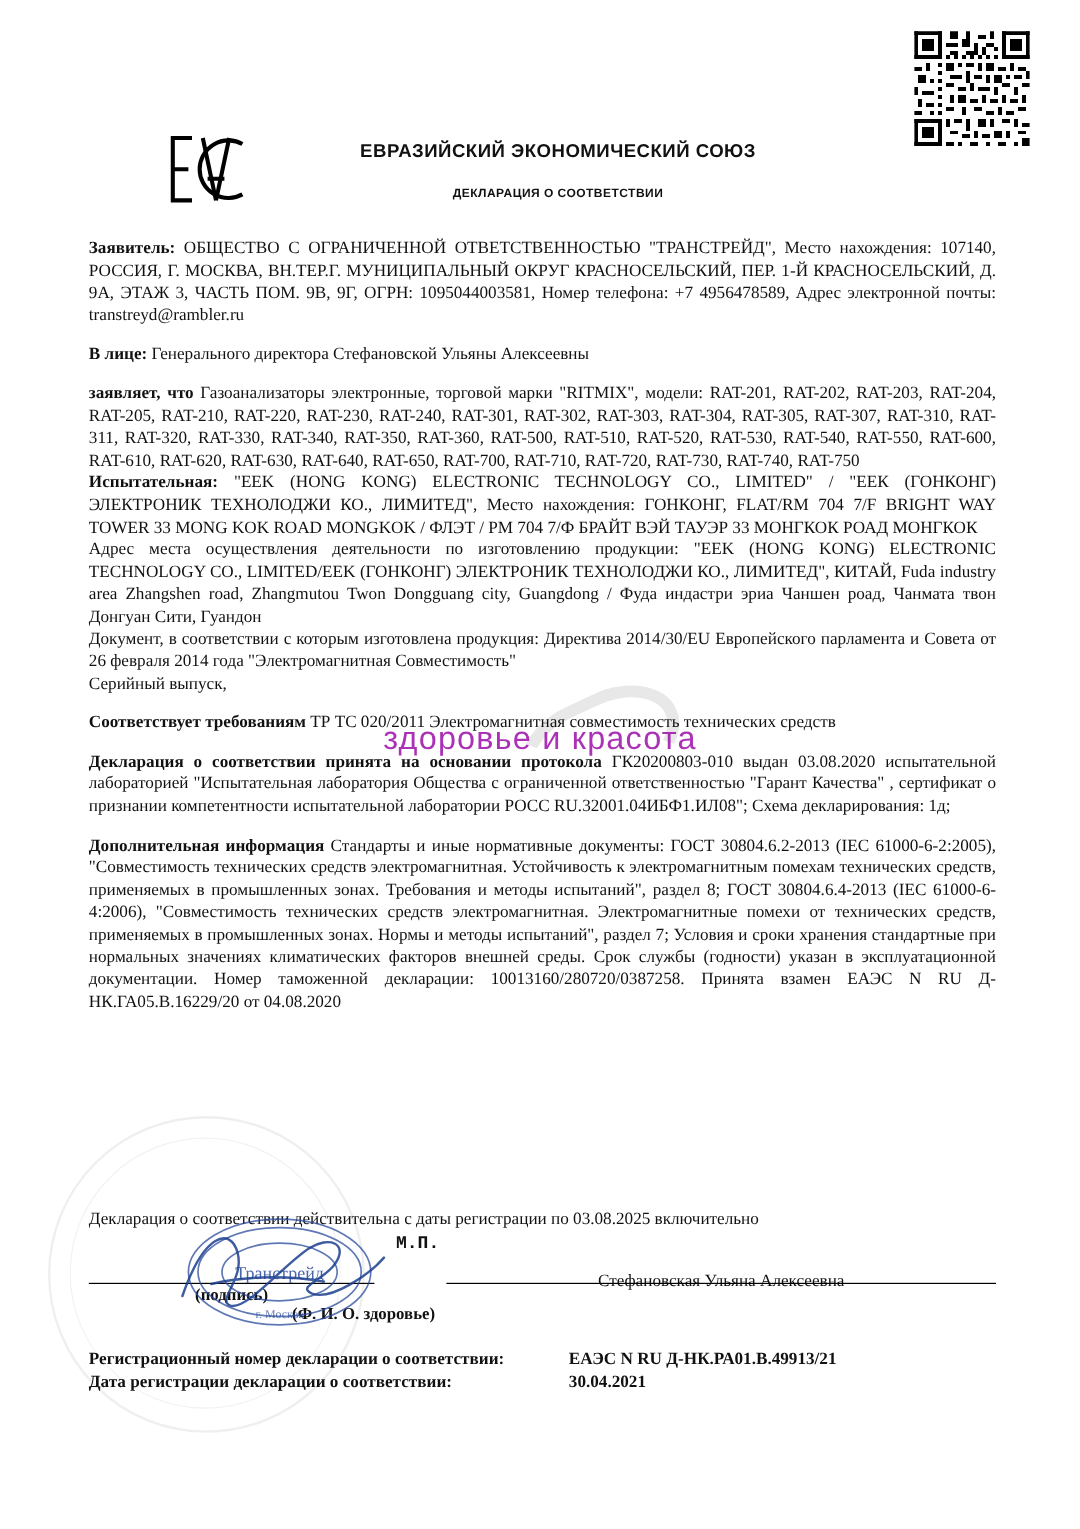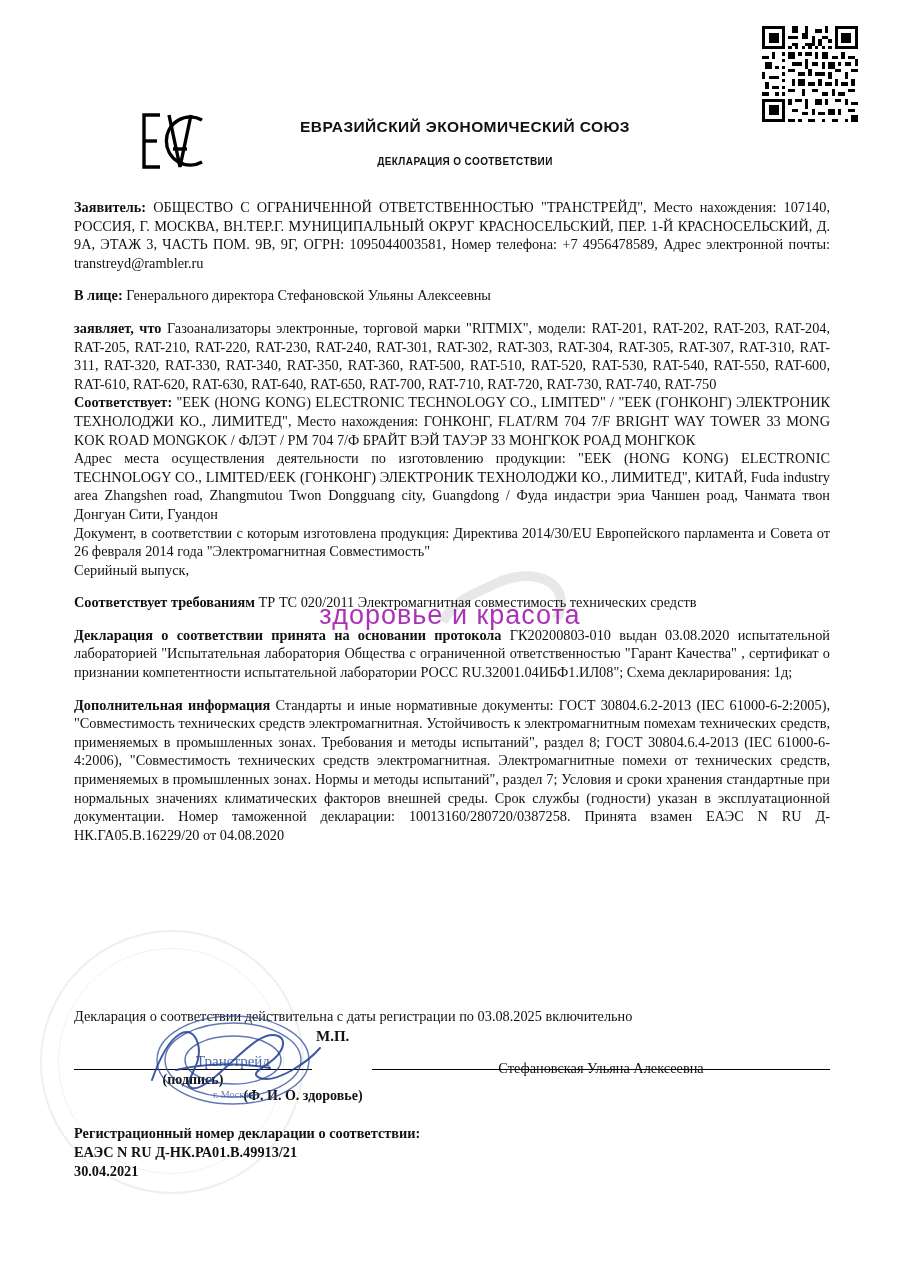--- a/index.html
+++ b/index.html
@@ -135,24 +135,25 @@
   .sig-area {
     position: absolute;
     left: 74px;
     top: 1036px;
     width: 756px;
     z-index: 3;
     font-size: 14.3px;
   }
   .mp {
     position: absolute;
-    left: 242px;
+    left: 256px;
     top: -8px;
     font-weight: bold;
     font-size: 15px;
+    font-family: Liberation Mono, monospace;
   }
   .sig-rules {
     position: absolute;
     top: 32px;
     left: 0;
     width: 756px;
     display: flex;
     justify-content: space-between;
   }
   .rule { border-bottom: 1.4px solid #000; height: 1px; }
@@ -202,21 +203,21 @@
   .reg-block {
     position: absolute;
     left: 74px;
     top: 1124px;
     width: 756px;
     z-index: 3;
     font-size: 14.3px;
     font-weight: bold;
     line-height: 19px;
   }
-  .reg-row { display: flex; flex-direction: column; }
+  .reg-row { display: flex; }
   .reg-row .k { width: 400px; }
   .reg-row .v { }
 
   .valid-line {
     position: absolute;
     left: 74px;
     top: 1008px;
     width: 756px;
     font-weight: normal;
     font-size: 14.3px;
@@ -385,21 +386,21 @@
       <span class="b">В лице:</span><span> Генерального директора Стефановской Ульяны Алексеевны</span>
     </div>
 
     <div class="gap"></div>
 
     <div class="blk">
       <span class="b">заявляет, что</span><span>   Газоанализаторы электронные, торговой марки "RITMIX", модели: RAT-201, RAT-202, RAT-203, RAT-204, RAT-205, RAT-210, RAT-220, RAT-230, RAT-240, RAT-301, RAT-302, RAT-303, RAT-304, RAT-305, RAT-307, RAT-310, RAT-311, RAT-320, RAT-330, RAT-340, RAT-350, RAT-360, RAT-500, RAT-510, RAT-520, RAT-530, RAT-540, RAT-550, RAT-600, RAT-610, RAT-620, RAT-630, RAT-640, RAT-650, RAT-700, RAT-710, RAT-720, RAT-730, RAT-740, RAT-750</span>
     </div>
 
     <div class="blk">
-      <span class="b">Соответствует:</span><span> "EEK (HONG KONG) ELECTRONIC TECHNOLOGY CO., LIMITED" / "ЕЕК (ГОНКОНГ) ЭЛЕКТРОНИК ТЕХНОЛОДЖИ КО., ЛИМИТЕД", Место нахождения: ГОНКОНГ, FLAT/RM 704 7/F BRIGHT WAY TOWER 33 MONG KOK ROAD MONGKOK / ФЛЭТ / РМ 704 7/Ф БРАЙТ ВЭЙ ТАУЭР 33 МОНГКОК РОАД МОНГКОК</span>
+      <span class="b">Испытательная:</span><span> "EEK (HONG KONG) ELECTRONIC TECHNOLOGY CO., LIMITED" / "ЕЕК (ГОНКОНГ) ЭЛЕКТРОНИК ТЕХНОЛОДЖИ КО., ЛИМИТЕД", Место нахождения: ГОНКОНГ, FLAT/RM 704 7/F BRIGHT WAY TOWER 33 MONG KOK ROAD MONGKOK / ФЛЭТ / РМ 704 7/Ф БРАЙТ ВЭЙ ТАУЭР 33 МОНГКОК РОАД МОНГКОК</span>
     </div>
 
     <div class="blk">Адрес места осуществления деятельности по изготовлению продукции: "EEK (HONG KONG) ELECTRONIC TECHNOLOGY CO., LIMITED/EEK (ГОНКОНГ) ЭЛЕКТРОНИК ТЕХНОЛОДЖИ КО., ЛИМИТЕД", КИТАЙ, Fuda industry area Zhangshen road, Zhangmutou Twon Dongguang city, Guangdong / Фуда индастри эриа Чаншен роад, Чанмата твон Донгуан Сити, Гуандон</div>
 
     <div class="blk">Документ, в соответствии с которым изготовлена продукция: Директива 2014/30/EU Европейского парламента и Совета от 26 февраля 2014 года "Электромагнитная Совместимость"</div>
 
 
     <div class="blk">Серийный выпуск,</div>
 
     <div class="gap"></div>
@@ -453,17 +454,18 @@
       <div class="r">(Ф. И. О. здоровье)</div>
     </div>
   </div>
 
   <div class="reg-block">
     <div class="reg-row">
       <div class="k">Регистрационный номер декларации о соответствии:</div>
       <div class="v">ЕАЭС N RU Д-НК.РА01.В.49913/21</div>
     </div>
     <div class="reg-row">
+      <div class="k">Дата регистрации декларации о соответствии:</div>
       <div class="v">30.04.2021</div>
     </div>
   </div>
 
 </div>
 
 </body></html>

